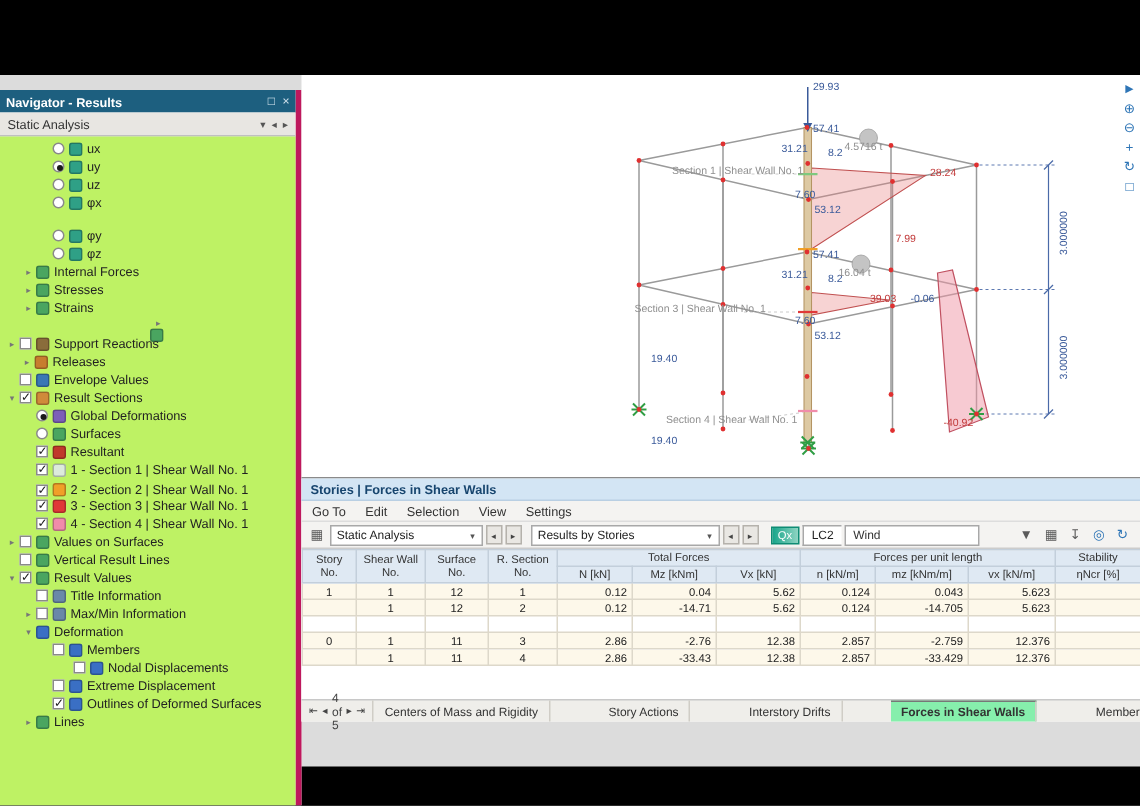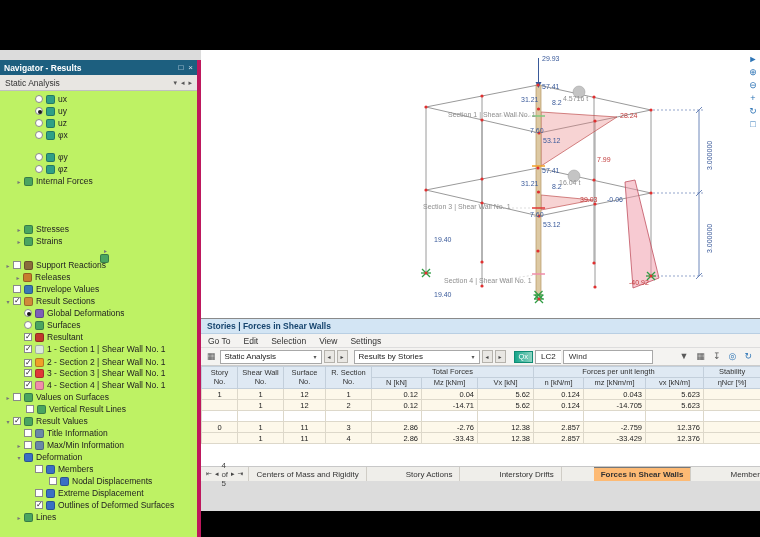--- a/index.html
+++ b/index.html
@@ -63,21 +63,21 @@
   td.hl-p{background:#f3c9c6;}
   td.hl-r{background:#eda09a;}
   td.hl-b{background:#c9d9f0;}
   tr.sep td{background:#fff;}
   .tp-tabs{height:15px;background:#efeeea;border-top:1px solid #c8c8c8;display:flex;align-items:stretch;font-size:8px;color:#333;flex:none;}
   .tnav{display:flex;align-items:center;gap:3px;padding:0 5px;border-right:1px solid #d0cdc6;font-size:7px;color:#444;}
   .tnav span{cursor:pointer;}
   .tpos{font-size:8px;cursor:default;}
   .tablist{display:flex;align-items:stretch;gap:32px;}
   .tab{padding:0 7px;display:flex;align-items:center;border-right:1px solid #d0cdc6;cursor:pointer;white-space:nowrap;}
-  .tab.active{background:#fdba74;font-weight:bold;border-top:1px solid #777;text-align:right;}
+  .tab.active{background:#86efac;font-weight:bold;border-top:1px solid #777;text-align:right;}
 </style>
 </head>
 <body>
 
 <div class="screen">
   <div class="app">
 
     <div class="navigator">
       <div class="nav-title">
         <span>Navigator - Results</span>
@@ -127,21 +127,21 @@
             <span class="exp"></span>
             <span class="rb"></span>
             <span class="ticon" style="background: rgb(47, 160, 134);"></span>
             <span class="tlabel">φz</span>
           </div>
           <div class="trow" style="padding-left: 14px;">
             <span class="exp">▸</span>
             <span class="ticon" style="background: rgb(74, 165, 96);"></span>
             <span class="tlabel">Internal Forces</span>
           </div>
-          <div class="trow" style="padding-left: 14px; margin-top: 36px;">
+          <div class="trow" style="padding-left: 14px;">
             <span class="exp">▸</span>
             <span class="ticon" style="background: rgb(74, 165, 96);"></span>
             <span class="tlabel">Stresses</span>
           </div>
           <div class="trow" style="padding-left: 14px;">
             <span class="exp">▸</span>
             <span class="ticon" style="background: rgb(74, 165, 96);"></span>
             <span class="tlabel">Strains</span>
           </div>
           <div class="trow" style="padding-left: 14px; flex-direction: column;">
@@ -213,21 +213,21 @@
             <span class="cb on"></span>
             <span class="ticon" style="background: rgb(240, 140, 170);"></span>
             <span class="tlabel">4 - Section 4 | Shear Wall No. 1</span>
           </div>
           <div class="trow" style="padding-left: 3px;">
             <span class="exp">▸</span>
             <span class="cb"></span>
             <span class="ticon" style="background: rgb(74, 165, 96);"></span>
             <span class="tlabel">Values on Surfaces</span>
           </div>
-          <div class="trow" style="padding-left: 16px;">
+          <div class="trow" style="padding-left: 3px;">
             <span class="exp"></span>
             <span class="cb"></span>
             <span class="ticon" style="background: rgb(74, 165, 96);"></span>
             <span class="tlabel">Vertical Result Lines</span>
           </div>
           <div class="trow" style="padding-left: 3px;">
             <span class="exp">▾</span>
             <span class="cb on"></span>
             <span class="ticon" style="background: rgb(74, 165, 96);"></span>
             <span class="tlabel">Result Values</span>

